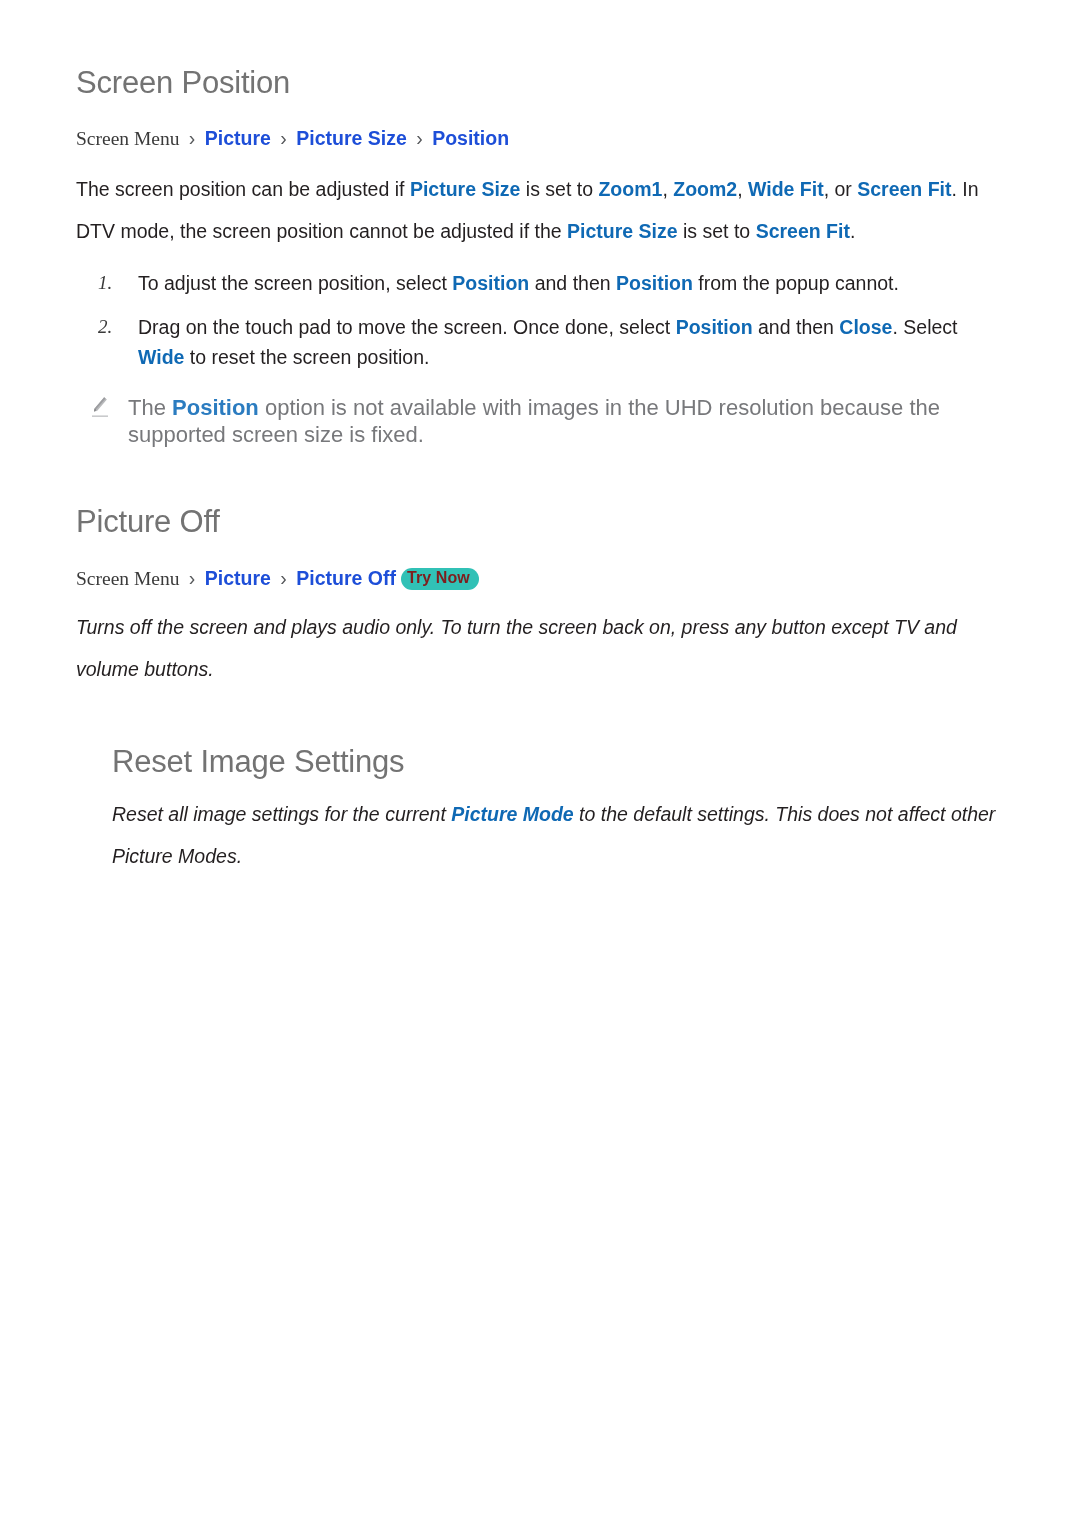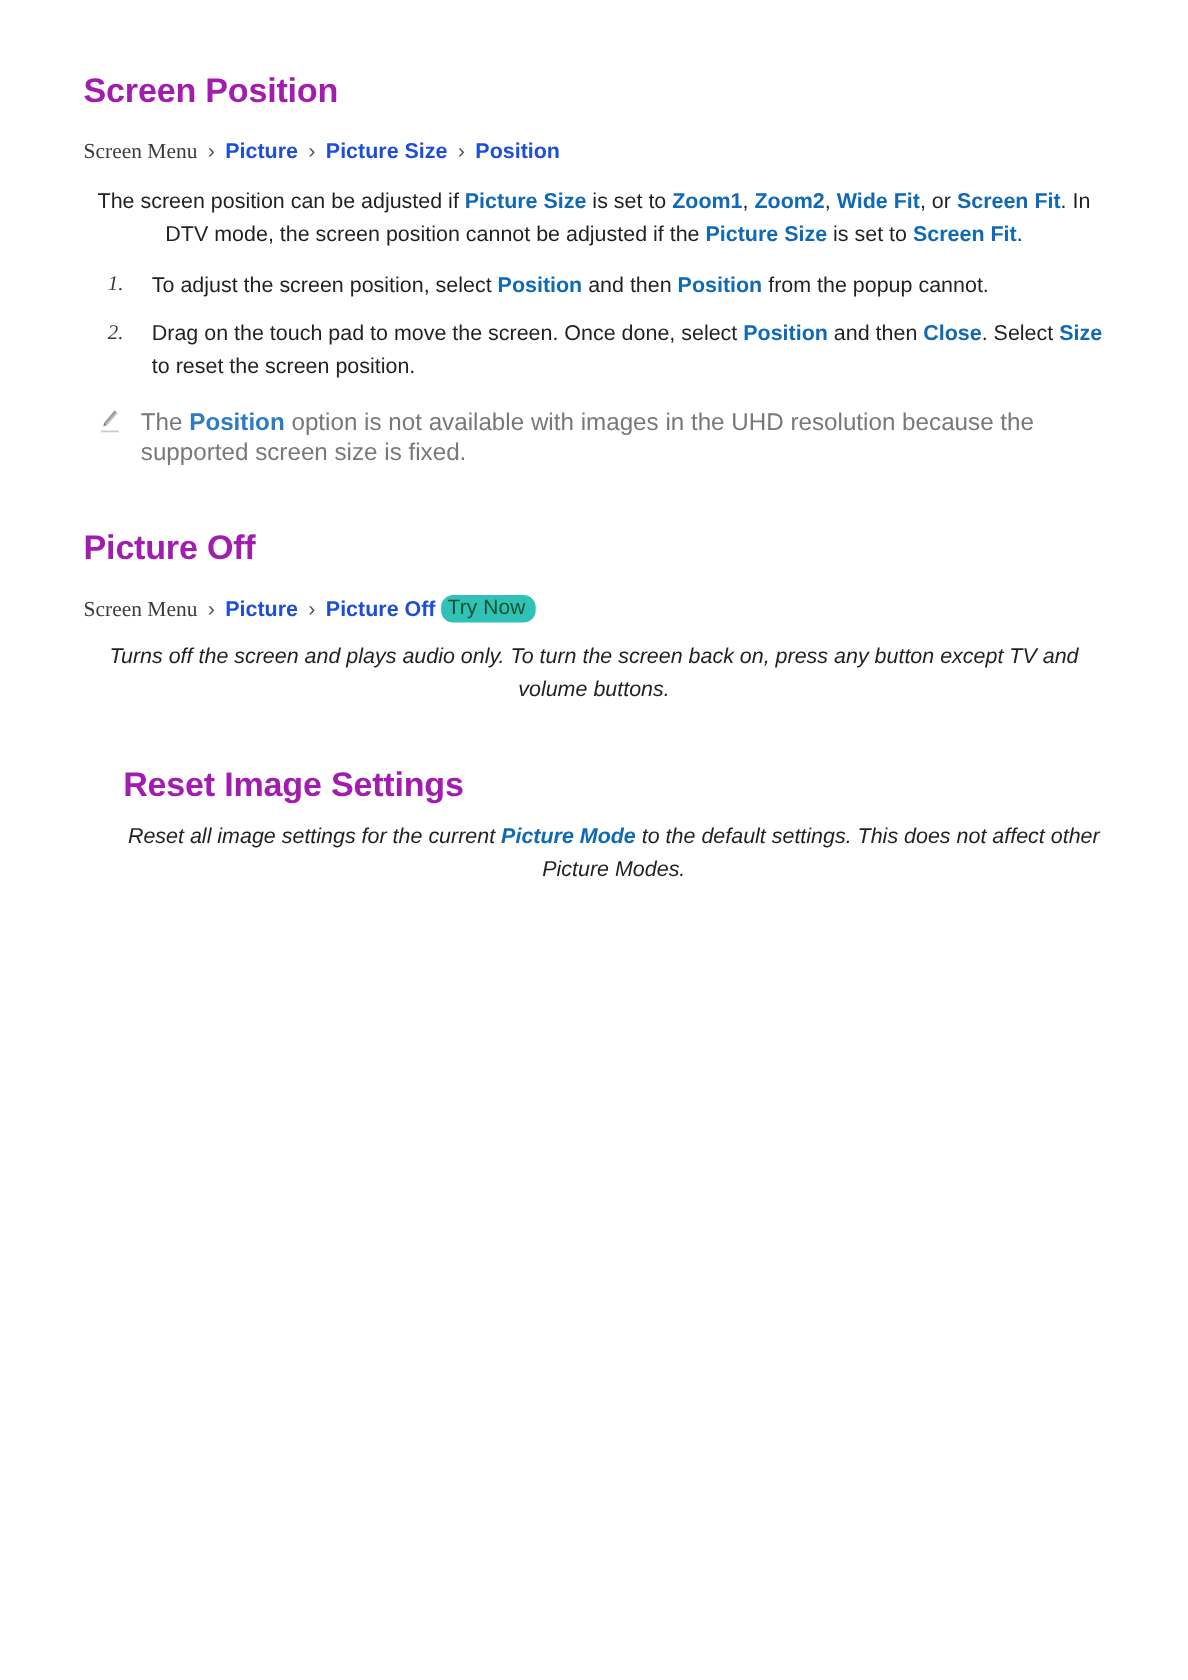--- a/index.html
+++ b/index.html
@@ -21,22 +21,22 @@
     height: 1527px;
     box-sizing: border-box;
     padding: 0 76px;
     background: #ffffff;
     overflow: hidden;
   }
 
   
   h1.section-title {
     font-size: 31px;
-    font-weight: bold;
-    color: #a21caf;
+    font-weight: normal;
+    color: #737373;
     letter-spacing: -0.2px;
     margin: 0;
     padding: 0;
     line-height: 1.1;
   }
   .sec-screen-position  { padding-top: 66px; }
   .sec-picture-off      { padding-top: 57px; }
   .sec-reset-image      { padding-top: 55px; margin-left: 36px; }
 
   
@@ -55,40 +55,39 @@
   .breadcrumb .sep {
     color: #55575a;
     padding: 0 4px;
     font-weight: normal;
   }
 
   
   .try-now {
     display: inline-block;
     background: #31c1b6;
-    color: #14532d;
-    font-size: 19px;
-    font-weight: normal;
+    color: #7f1d1d;
+    font-size: 16px;
+    font-weight: bold;
     border-radius: 11px;
     padding: 1px 9px 3px 6px;
     line-height: 1.15;
     margin-left: 5px;
     position: relative;
     top: -2px;
     letter-spacing: 0.1px;
   }
 
   
   p.body-text {
     font-size: 19.5px;
-    line-height: 30px;
+    line-height: 42px;
     color: #231f20;
     margin: 16px 0 0 0;
     max-width: 940px;
-    text-align: center;
   }
   p.body-text.tight { margin-top: 14px; font-style: italic; }
   .lnk {
     color: #0f69b4;
     font-weight: bold;
   }
 
   
   ol.steps {
     list-style: none;
@@ -148,21 +147,21 @@
       <span class="sep">›</span>
       <span class="crumb-link">Picture Size</span>
       <span class="sep">›</span>
       <span class="crumb-link">Position</span>
     </div>
 
     <p class="body-text"><span>The screen position can be adjusted if </span><span class="lnk">Picture Size</span><span> is set to </span><span class="lnk">Zoom1</span><span>, </span><span class="lnk">Zoom2</span><span>, </span><span class="lnk">Wide Fit</span><span>, or </span><span class="lnk">Screen Fit</span><span>. In DTV mode, the screen position cannot be adjusted if the </span><span class="lnk">Picture Size</span><span> is set to </span><span class="lnk">Screen Fit</span><span>.</span></p>
 
     <ol class="steps">
         <li><span class="num">1.</span><span><span>To adjust the screen position, select </span><span class="lnk">Position</span><span> and then </span><span class="lnk">Position</span><span> from the popup cannot.</span></span></li>
-        <li><span class="num">2.</span><span><span>Drag on the touch pad to move the screen. Once done, select </span><span class="lnk">Position</span><span> and then </span><span class="lnk">Close</span><span>. Select </span><span class="lnk">Size</span><span> to reset the screen position.</span></span></li>
+        <li><span class="num">2.</span><span><span>Drag on the touch pad to move the screen. Once done, select </span><span class="lnk">Position</span><span> and then </span><span class="lnk">Close</span><span>. Select </span><span class="lnk">Wide</span><span> to reset the screen position.</span></span></li>
       </ol>
 
     <div class="note">
       <span class="note-icon">
         <svg viewBox="0 0 22 24" width="22" height="24" xmlns="http://www.w3.org/2000/svg">
           <g transform="rotate(18 11 10)">
             <path d="M11.6 1.6 L14.9 3.0 L9.2 16.6 L6.6 18.6 L6.0 15.4 Z" fill="#b9babc"></path>
             <path d="M11.6 1.6 L13.3 2.3 L7.6 15.9 L6.0 15.4 Z" fill="#9c9da0"></path>
             <path d="M6.6 18.6 L6.0 15.4 L7.9 16.2 Z" fill="#6e6f72"></path>
           </g>

